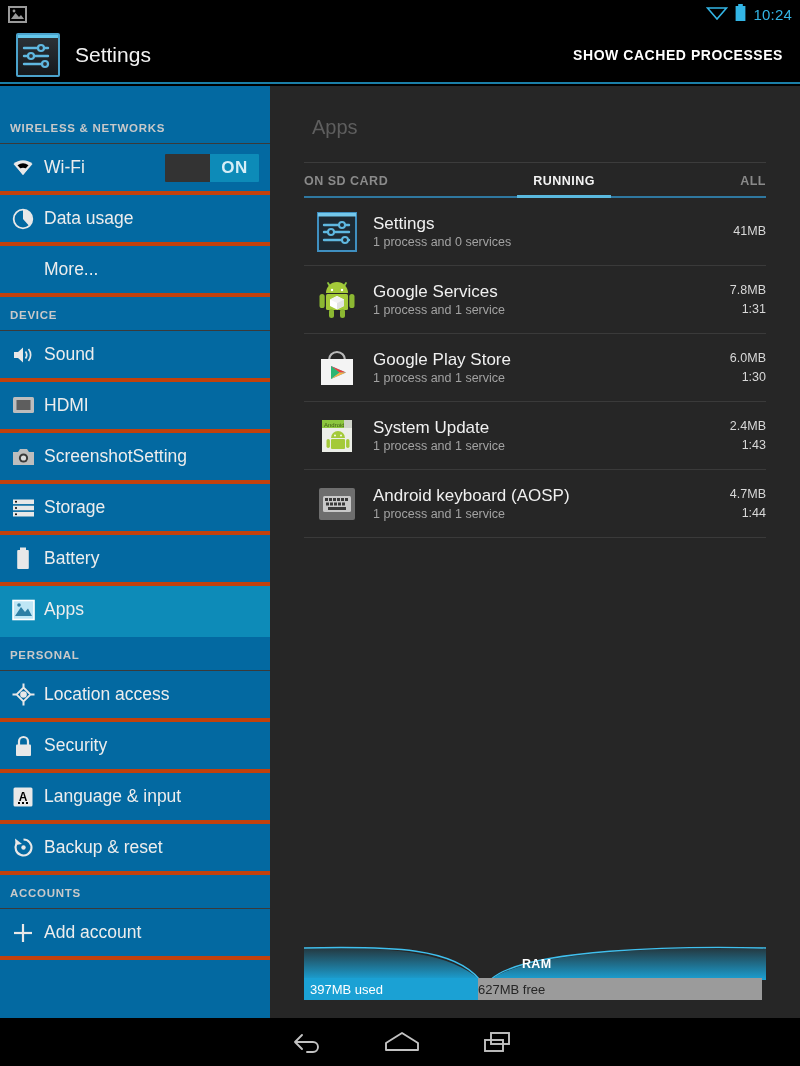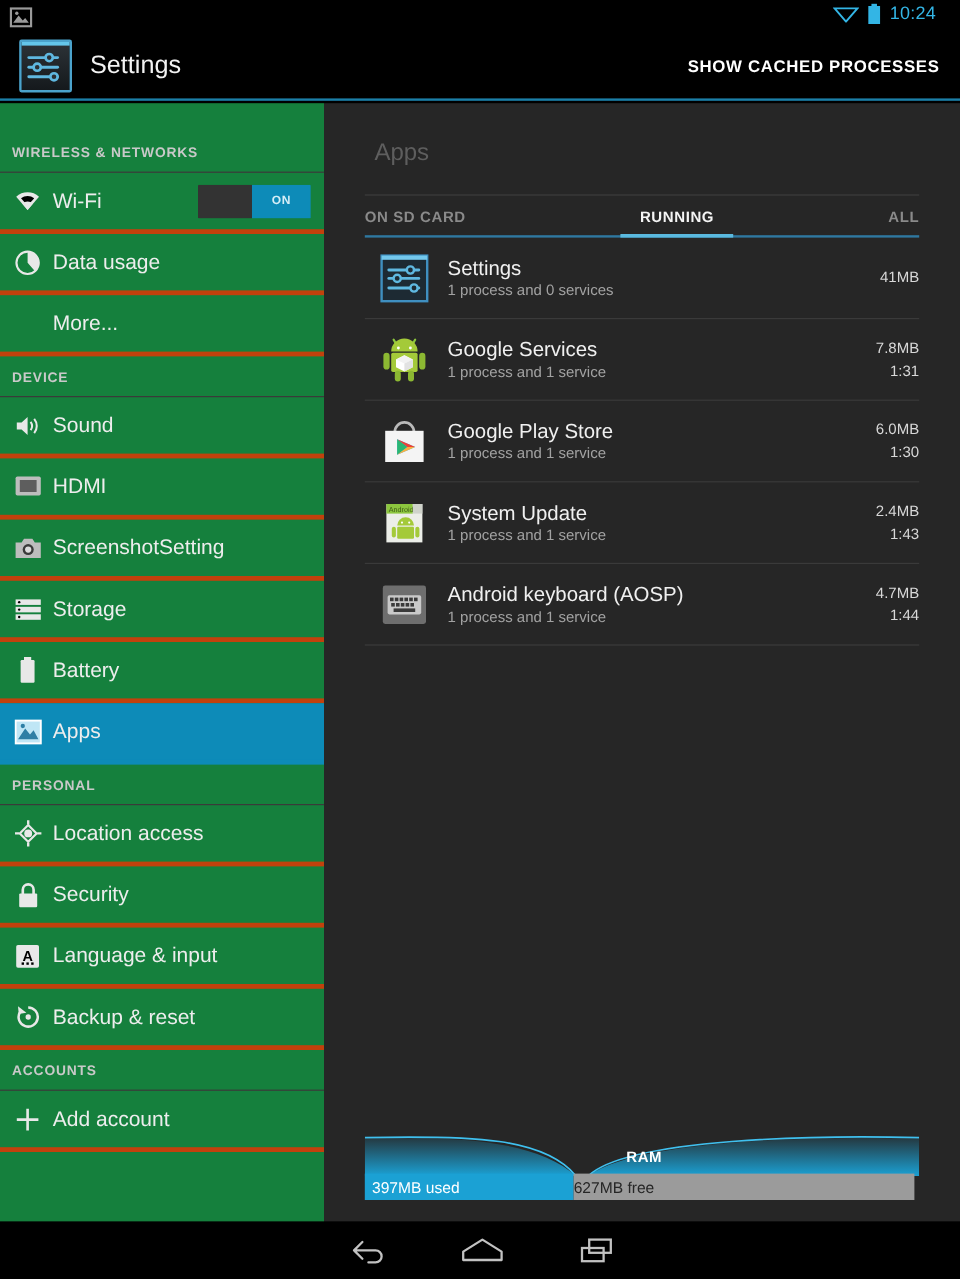--- a/index.html
+++ b/index.html
@@ -12,22 +12,22 @@
   }
   #root { position:relative; width:800px; height:1066px; background:#000; }
 
   
   .statusbar {
     position:absolute; left:0; top:0; width:800px; height:28px;
     background:#000; display:flex; align-items:center;
   }
   .sb-left { padding-left:8px; display:flex; align-items:center; }
   .sb-right {
-    margin-left:auto; padding-right:20px;
-    display:flex; gap:7px;
+    margin-left:auto; padding-right:8px;
+    display:flex; align-items:center; gap:7px;
   }
   .sb-clock { color:#33b5e5; font-size:15px; letter-spacing:.2px; }
   .notif-icon { width:19px; height:17px; position:relative; }
 
   
   .actionbar {
     position:absolute; left:0; top:28px; width:800px; height:56px;
     background:#000; display:flex; align-items:center;
     border-bottom:2px solid #1b7fa8;
   }
@@ -46,21 +46,21 @@
     margin-left:auto; margin-right:17px;
     color:#fff; font-size:14px; font-weight:bold; letter-spacing:.55px;
   }
 
   
   .content { position:absolute; left:0; top:86px; width:800px; height:932px; }
 
   
   .sidebar {
     position:absolute; left:0; top:0; width:270px; height:932px;
-    background:#15803d; overflow:hidden;
+    background:#0369a1; overflow:hidden;
   }
   .side-spacer { height:24px; }
   .side-header {
     color:#c9c9c9; font-size:11.5px; font-weight:bold; letter-spacing:.7px;
     padding:0 0 9px 10px; display:flex; align-items:flex-end; height:34px;
     border-bottom:1px solid #3a3a3a;
   }
   .side-item {
     height:51px; display:flex; align-items:center;
     border-bottom:4px solid #c2410c;
@@ -73,21 +73,21 @@
     display:flex; align-items:center; justify-content:center; flex:none;
   }
   .si-label { color:#ededed; font-size:17.5px; }
   .si-toggle {
     position:absolute; right:11px; top:50%; transform:translateY(-50%);
     width:94px; height:28px; display:flex; border-radius:1px; overflow:hidden;
   }
   .tog-off { flex:1; background:#333333; }
   .tog-on {
     width:49px; background:#0d8bb8;
-    color:#d6eef7; font-size:10px; font-weight:bold;
+    color:#d6eef7; font-size:17px; font-weight:bold;
     display:flex; align-items:center; justify-content:center;
     letter-spacing:.5px;
   }
 
   
   .main {
     position:absolute; left:270px; top:0; width:530px; height:932px;
     background:#262626;
   }
   .main-title {

